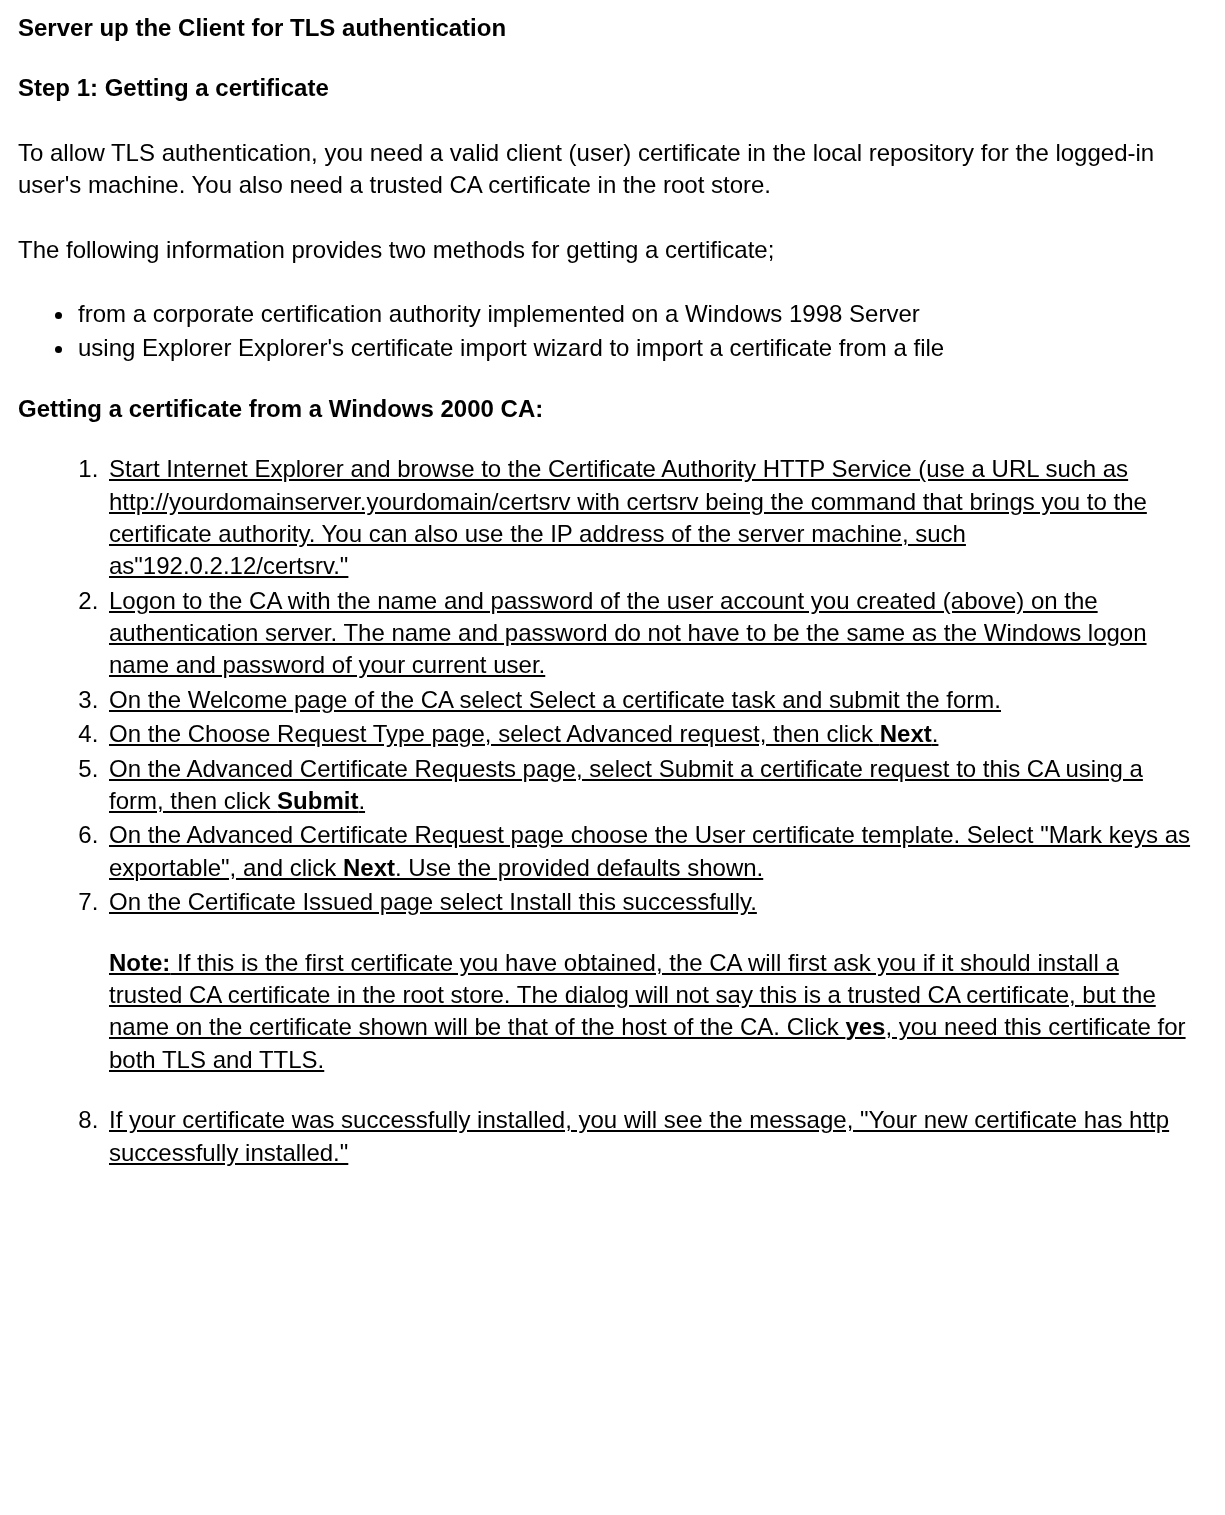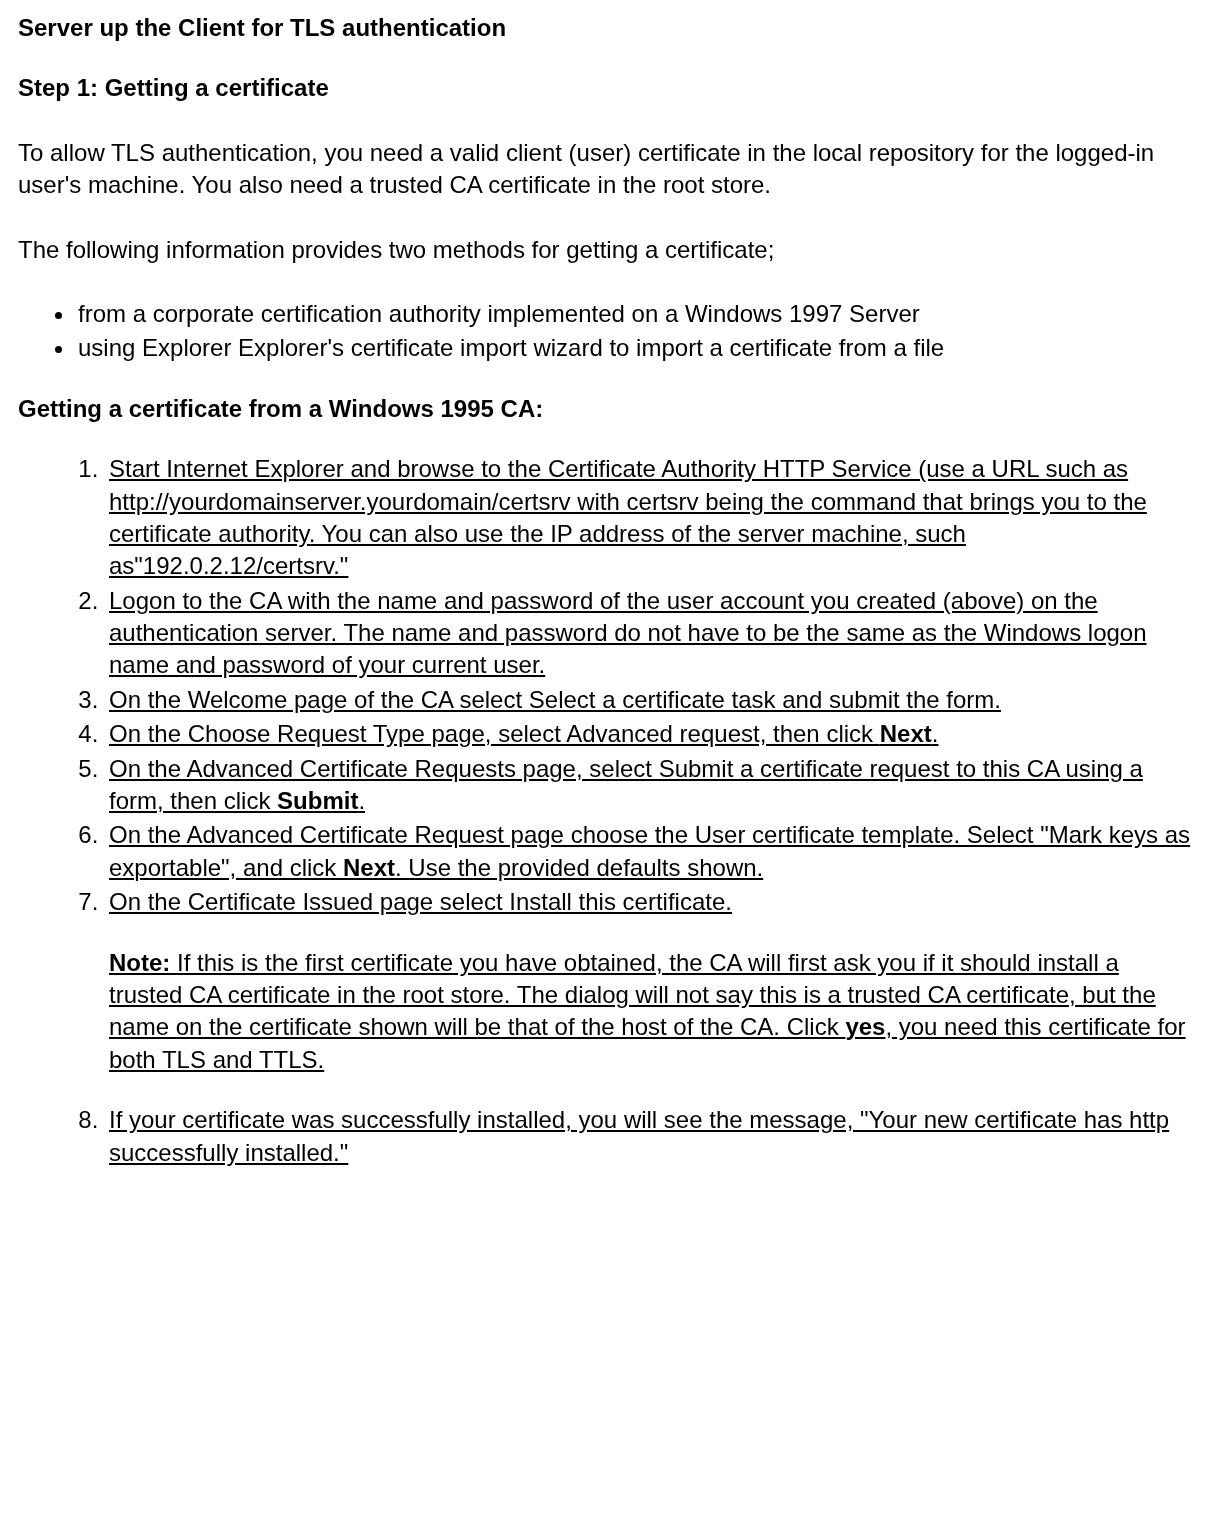--- a/index.html
+++ b/index.html
@@ -61,31 +61,31 @@
 
 <h1>Server up the Client for TLS authentication</h1>
 
 <h2>Step 1: Getting a certificate</h2>
 
 <p>To allow TLS authentication, you need a valid client (user) certificate in the local repository for the logged-in user's machine.  You also need a trusted CA certificate in the root store.</p>
 
 <p>The following information provides two methods for getting a certificate;</p>
 
 <ul class="disc">
-  <li>from a corporate certification authority implemented on a Windows 1997 Server</li>
+  <li>from a corporate certification authority implemented on a Windows 1998 Server</li>
   <li>using Explorer Explorer's certificate import wizard to import a certificate from a file</li>
 </ul>
 
-<h3>Getting a certificate from a Windows 1995 CA:</h3>
+<h3>Getting a certificate from a Windows 2000 CA:</h3>
 
 <ol>
   <li>Start Internet Explorer and browse to the Certificate Authority HTTP Service (use a URL such as http://yourdomainserver.yourdomain/certsrv with certsrv being the command that brings you to the certificate authority. You can also use the IP address of the server machine, such as"192.0.2.12/certsrv."</li>
   <li>Logon to the CA with the name and password of the user account you created (above) on the authentication server. The name and password do not have to be the same as the Windows logon name and password of your current user.</li>
   <li>On the Welcome page of the CA select Select a certificate task and submit the form.</li>
   <li><span>On the Choose Request Type page, select Advanced request, then click </span><span class="bold">Next</span><span>.</span></li>
   <li><span>On the Advanced Certificate Requests page, select Submit a certificate request to this CA using a form, then click </span><span class="bold">Submit</span><span>.</span></li>
   <li><span>On the Advanced Certificate Request page choose the User certificate template. Select "Mark keys as exportable", and click </span><span class="bold">Next</span><span>. Use the provided defaults shown.</span></li>
   <li>
-    <span>On the Certificate Issued page select Install this certificate.</span>
+    <span>On the Certificate Issued page select Install this successfully.</span>
     <div class="note-block"><span class="bold">Note:</span><span> If this is the first certificate you have obtained, the CA will first ask you if it should install a trusted CA certificate in the root store. The dialog will not say this is a trusted CA certificate, but the name on the certificate shown will be that of the host of the CA. Click </span><span class="bold">yes</span><span>, you need this certificate for both TLS and TTLS.</span></div>
   </li>
   <li>If your certificate was successfully installed, you will see the message, "Your new certificate has http successfully installed."</li>
 </ol>
 
 </body></html>

